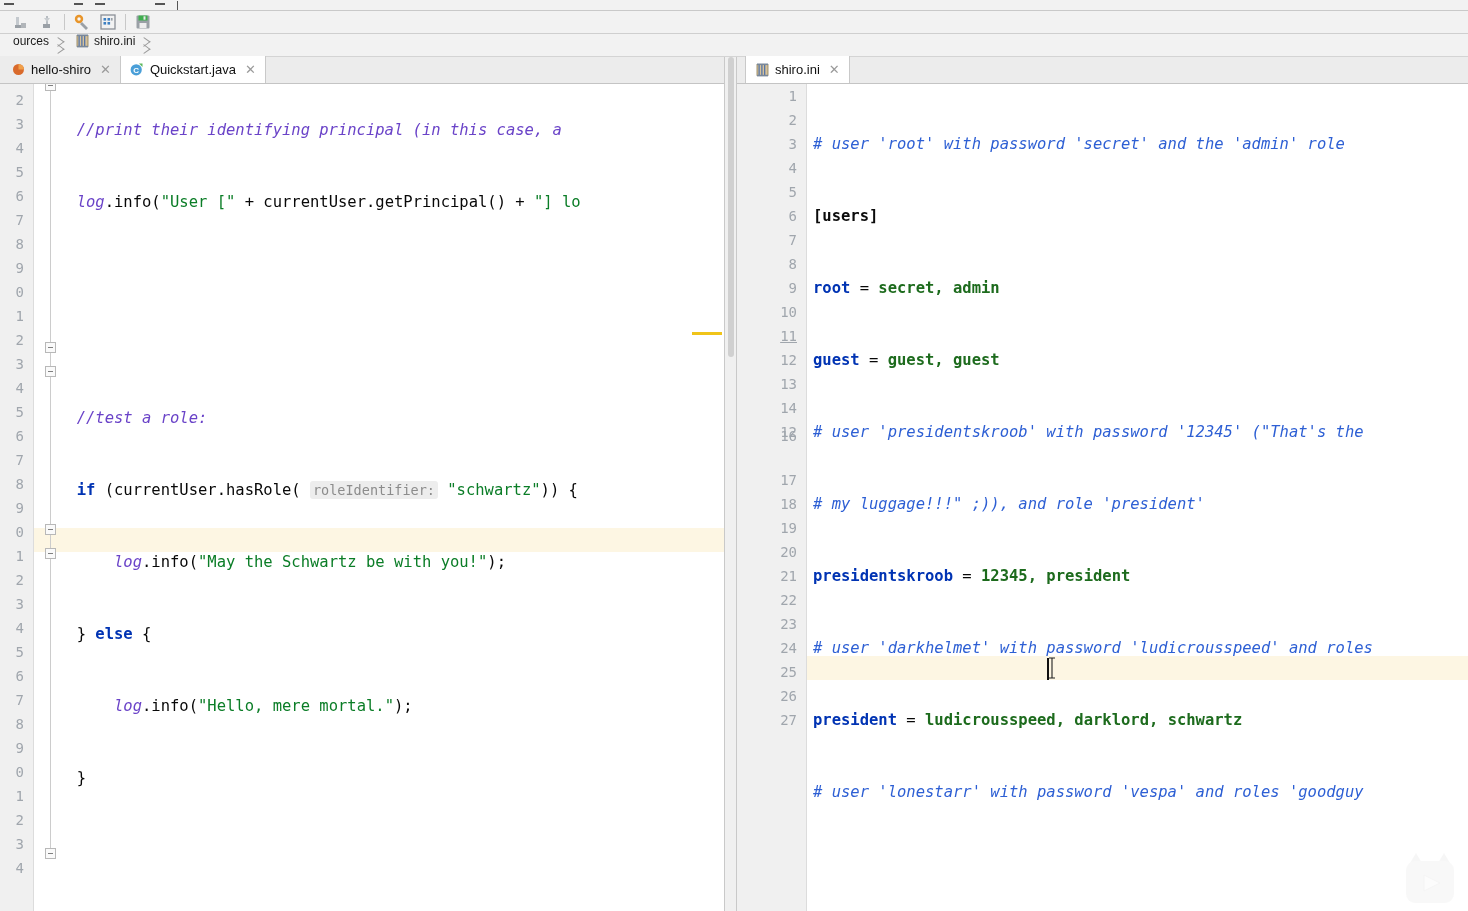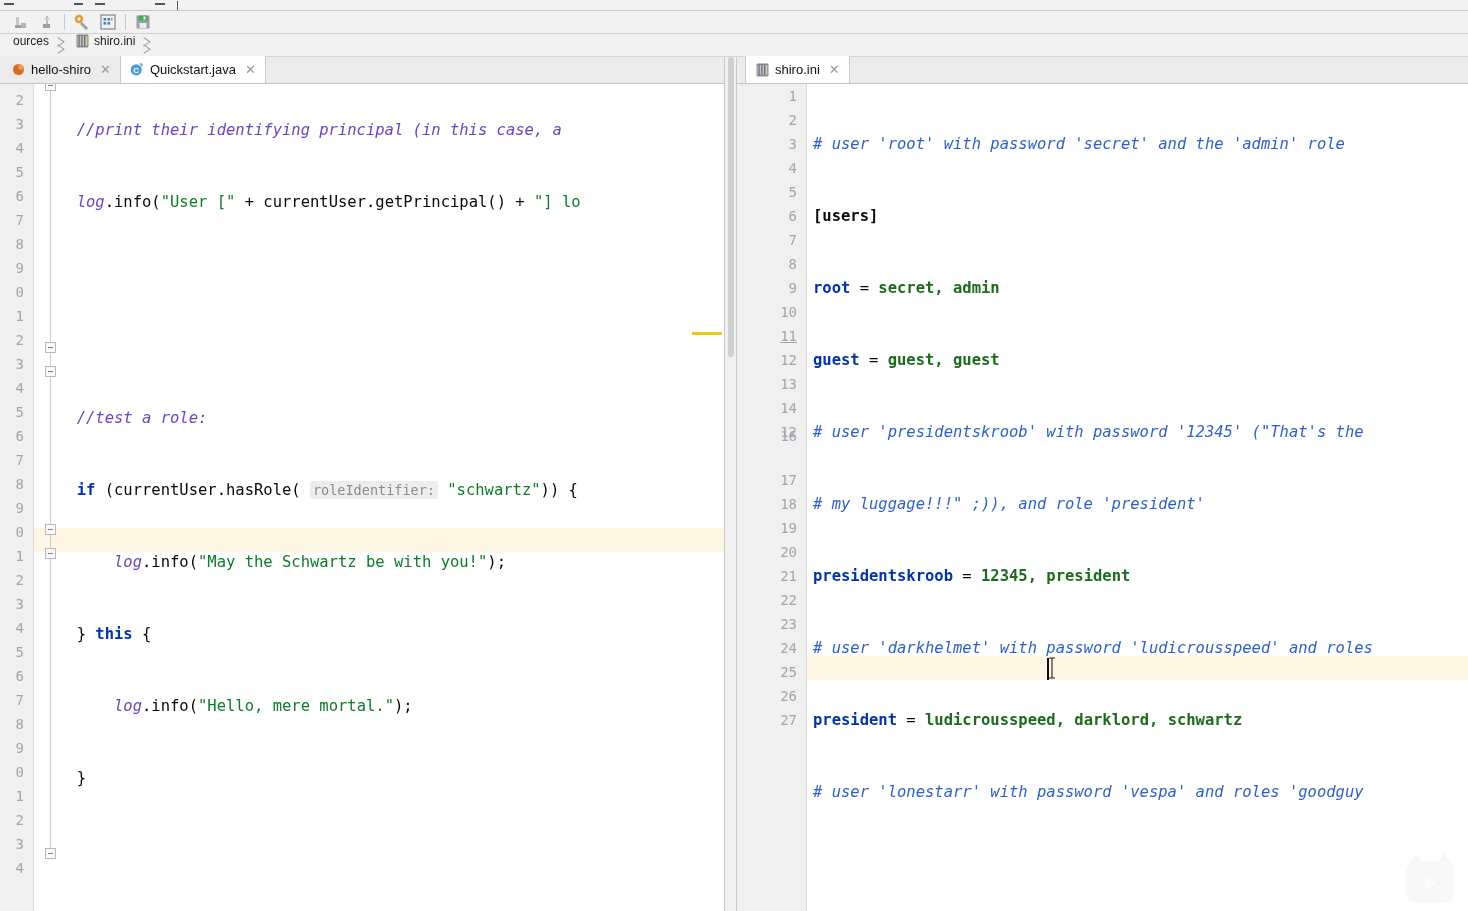--- a/index.html
+++ b/index.html
@@ -309,21 +309,21 @@
     <div class="marker-y" style="left:692px;top:248px;"></div>
 
     <div class="code code-left">
       <div class="ln" style="position:relative;top:-14px;"><span class="cmt">  //print their identifying principal (in this case, a</span></div>
       <div class="ln" style="position:relative;top:-14px;"><span class="fld" style="color:#6a43c8;">  log</span><span class="pln">.</span><span class="pln">info(</span><span class="str">"User ["</span><span class="pln"> + currentUser.getPrincipal() + </span><span class="str">"] lo</span></div>
       <div class="ln" style="position:relative;top:-14px;"> </div>
       <div class="ln" style="position:relative;top:-14px;"> </div>
       <div class="ln" style="position:relative;top:-14px;"><span class="cmt">  //test a role:</span></div>
       <div class="ln" style="position:relative;top:-14px;"><span class="pln">  </span><span class="kw">if</span><span class="pln"> (currentUser.hasRole( </span><span class="hint">roleIdentifier:</span><span class="pln"> </span><span class="str">"schwartz"</span><span class="pln">)) {</span></div>
       <div class="ln" style="position:relative;top:-14px;"><span class="pln">      </span><span class="fld" style="color:#6a43c8;">log</span><span class="pln">.info(</span><span class="str">"May the Schwartz be with you!"</span><span class="pln">);</span></div>
-      <div class="ln" style="position:relative;top:-14px;"><span class="pln">  } </span><span class="kw">this</span><span class="pln"> {</span></div>
+      <div class="ln" style="position:relative;top:-14px;"><span class="pln">  } </span><span class="kw">else</span><span class="pln"> {</span></div>
       <div class="ln" style="position:relative;top:-14px;"><span class="pln">      </span><span class="fld" style="color:#6a43c8;">log</span><span class="pln">.info(</span><span class="str">"Hello, mere mortal."</span><span class="pln">);</span></div>
       <div class="ln" style="position:relative;top:-14px;"><span class="pln">  }</span></div>
       <div class="ln" style="position:relative;top:-14px;"> </div>
       <div class="ln" style="position:relative;top:-14px;"></div>
       
       
       
       
       
       

